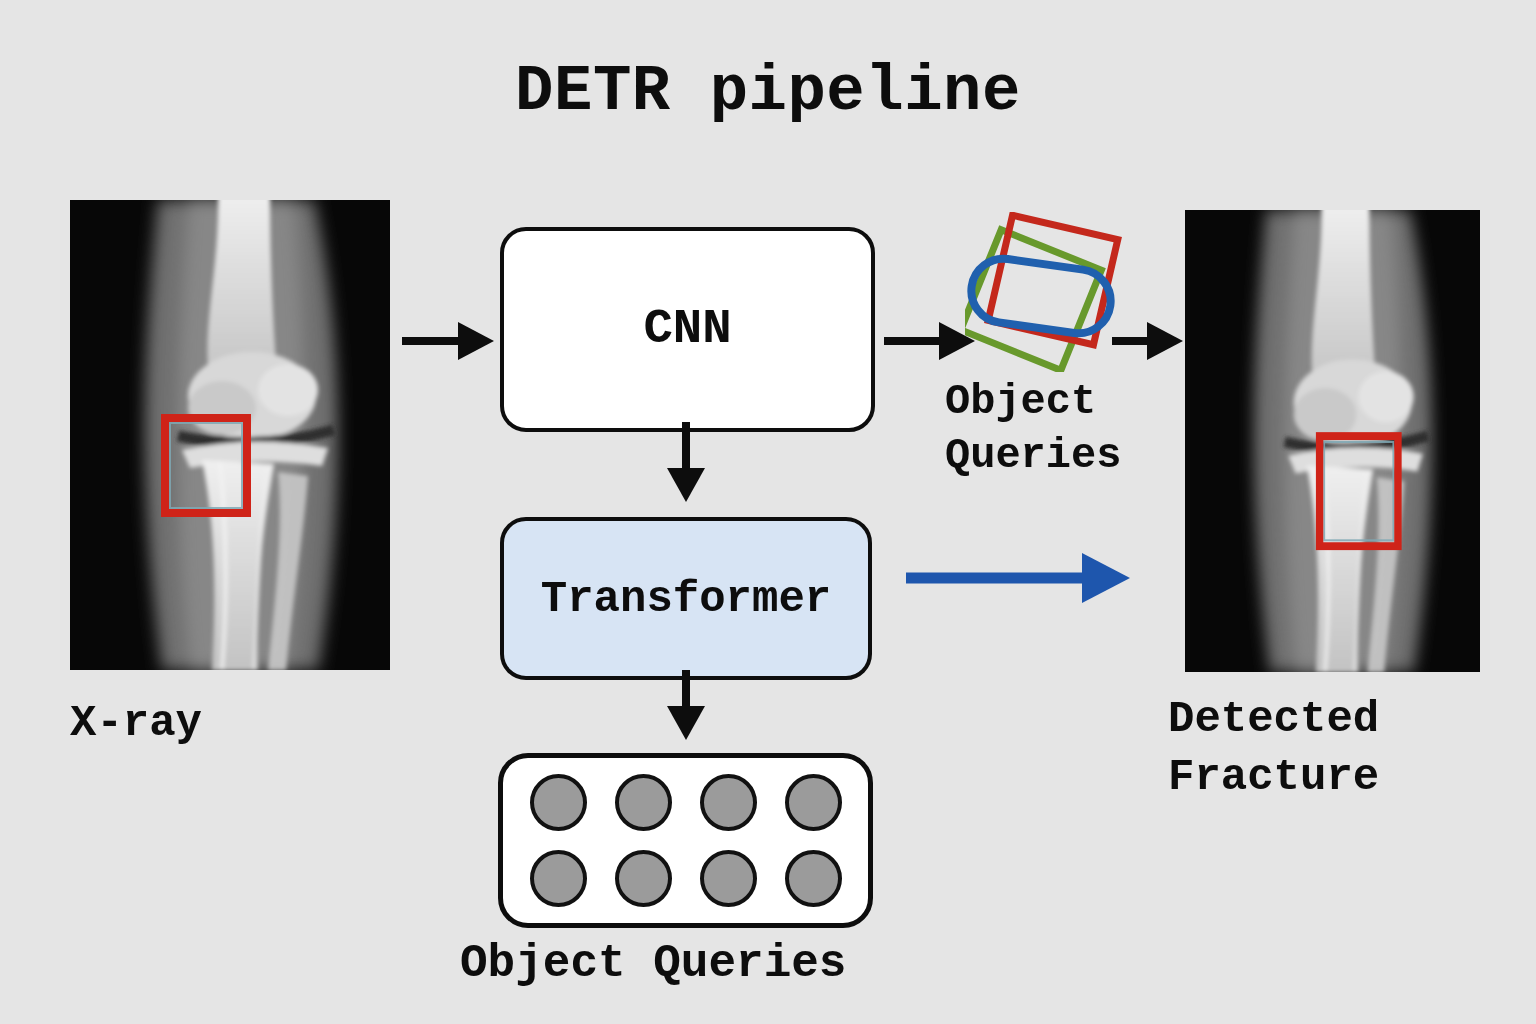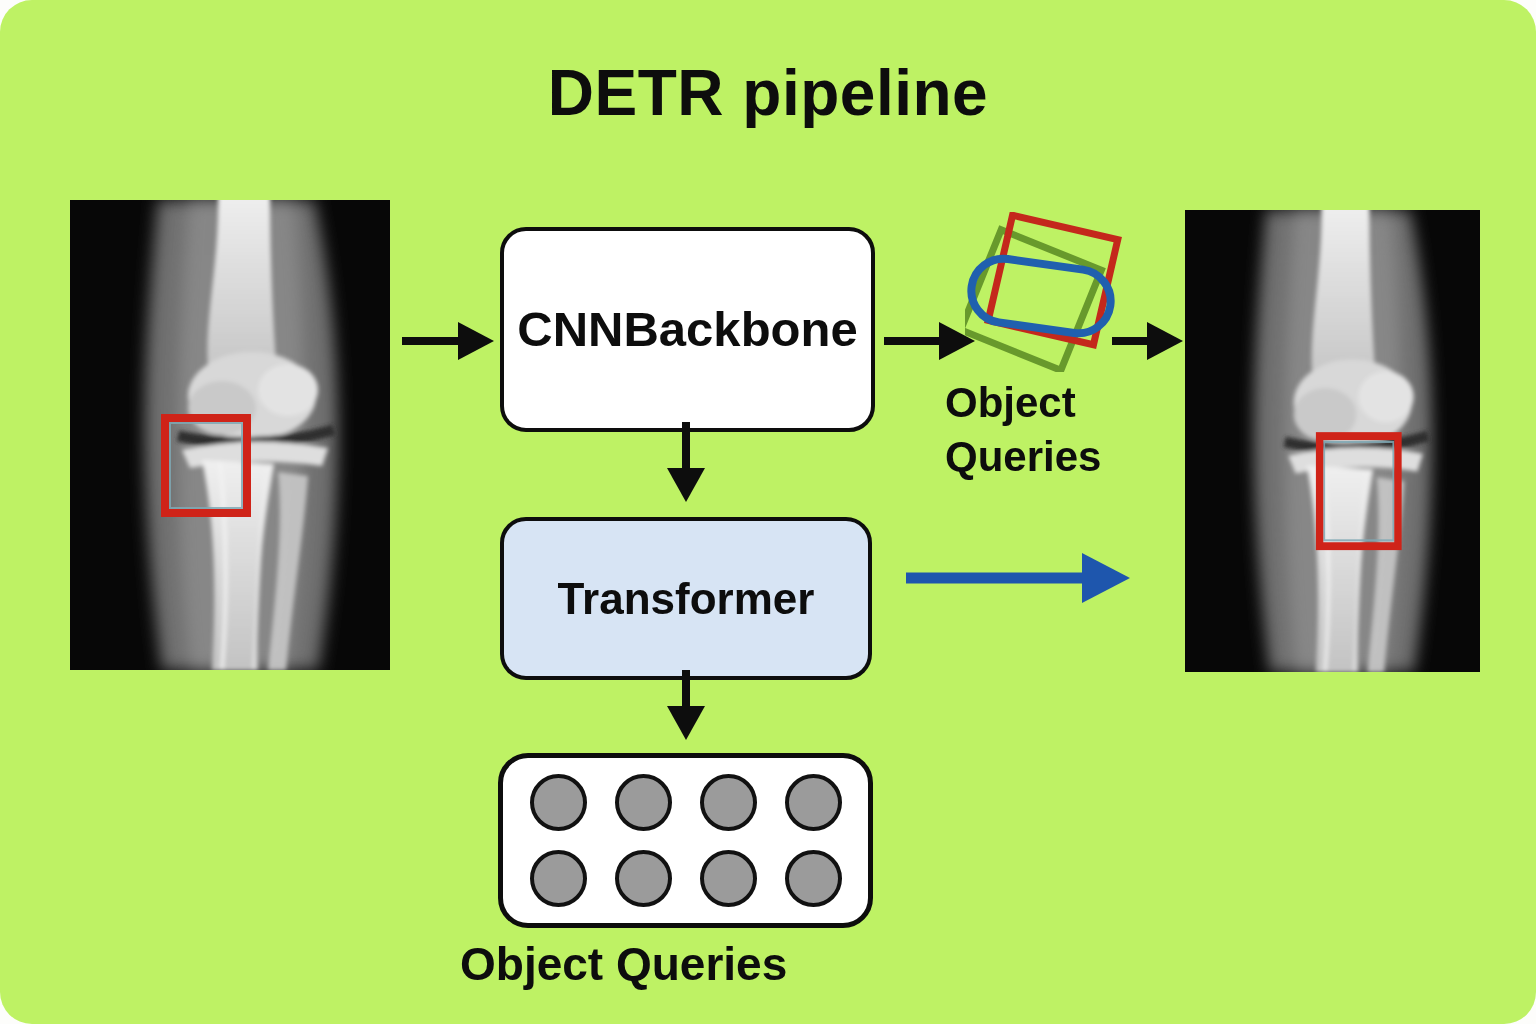--- a/index.html
+++ b/index.html
@@ -1,20 +1,19 @@
 <!DOCTYPE html>
 <html style="--arrow-black: #0d0d0d; --accent-arrow-blue: #1e56ad; --transformer-fill: #d7e4f4; --bbox-red: #cf2318; --bbox-inner-teal: #7fa8b4; --query-green: #68992c; --query-red: #c4281c; --query-blue: #2060ae; --circle-gray: #9b9b9b;"><head>
 <meta charset="utf-8">
 <style>
   html,body{margin:0;padding:0;background:#fdfdfb;}
   .canvas{
     position:relative;width:1536px;height:1024px;overflow:hidden;
-    background:#bef264;color:#111;
-    font-family:Liberation Sans, sans-serif;
-    border-radius:32px;
+    background:#e5e5e5;color:#111;
+    font-family:Liberation Mono, monospace;
   }
   .title{
     position:absolute;left:0;top:56px;width:100%;text-align:center;
     font-size:64px;font-weight:700;letter-spacing:.5px;color:#0d0d0d;
   }
   .figure{position:absolute;}
   .figure svg{display:block;}
   .caption{
     position:absolute;text-align:left;font-weight:700;color:#0d0d0d;
     font-size:44px;line-height:1.32;
@@ -89,24 +88,24 @@
 
   <div class="title">DETR pipeline</div>
 
   <div class="figure" style="left:70px;top:200px;">
     <svg width="320" height="470" viewBox="0 0 320 470">
       <use href="#xray-scene"></use>
       <rect x="100" y="223" width="72" height="85" fill="none" stroke-width="2" opacity="0.85" style="stroke:var(--bbox-inner-teal)"></rect>
       <rect x="95" y="218" width="82" height="95" fill="none" stroke-width="8" style="stroke:var(--bbox-red)"></rect>
     </svg>
   </div>
+  <div class="caption xray">X-ray</div>
 
   <div class="node cnn">
     <div>CNN</div>
-    <div>Backbone</div>
   </div>
 
   <div class="node transformer">
     <div>Transformer</div>
   </div>
 
   <div class="node queries">
 
   <div class="q-circle"></div>
       <div class="q-circle"></div>
@@ -132,20 +131,21 @@
   </svg>
   <div class="caption icon-label">Object Queries</div>
 
   <div class="figure" style="left:1185px;top:210px;">
     <svg width="295" height="462" viewBox="0 0 320 470" preserveAspectRatio="none">
       <use href="#xray-scene"></use>
       <rect x="151" y="236" width="75" height="100" fill="none" stroke-width="2" opacity="0.85" style="stroke:var(--bbox-inner-teal)"></rect>
       <rect x="146" y="230" width="85" height="112" fill="none" stroke-width="8" style="stroke:var(--bbox-red)"></rect>
     </svg>
   </div>
+  <div class="caption detected">Detected Fracture</div>
 
   <svg class="overlay" width="1536" height="1024" viewBox="0 0 1536 1024">
     <g style="fill:var(--arrow-black);stroke:var(--arrow-black)">
       <line x1="402" y1="341" x2="460" y2="341" stroke-width="8"></line>
       <polygon points="458,322 494,341 458,360" stroke="none"></polygon>
     </g>
     <g style="fill:var(--arrow-black);stroke:var(--arrow-black)">
       <line x1="884" y1="341" x2="941" y2="341" stroke-width="8"></line>
       <polygon points="939,322 975,341 939,360" stroke="none"></polygon>
     </g>

